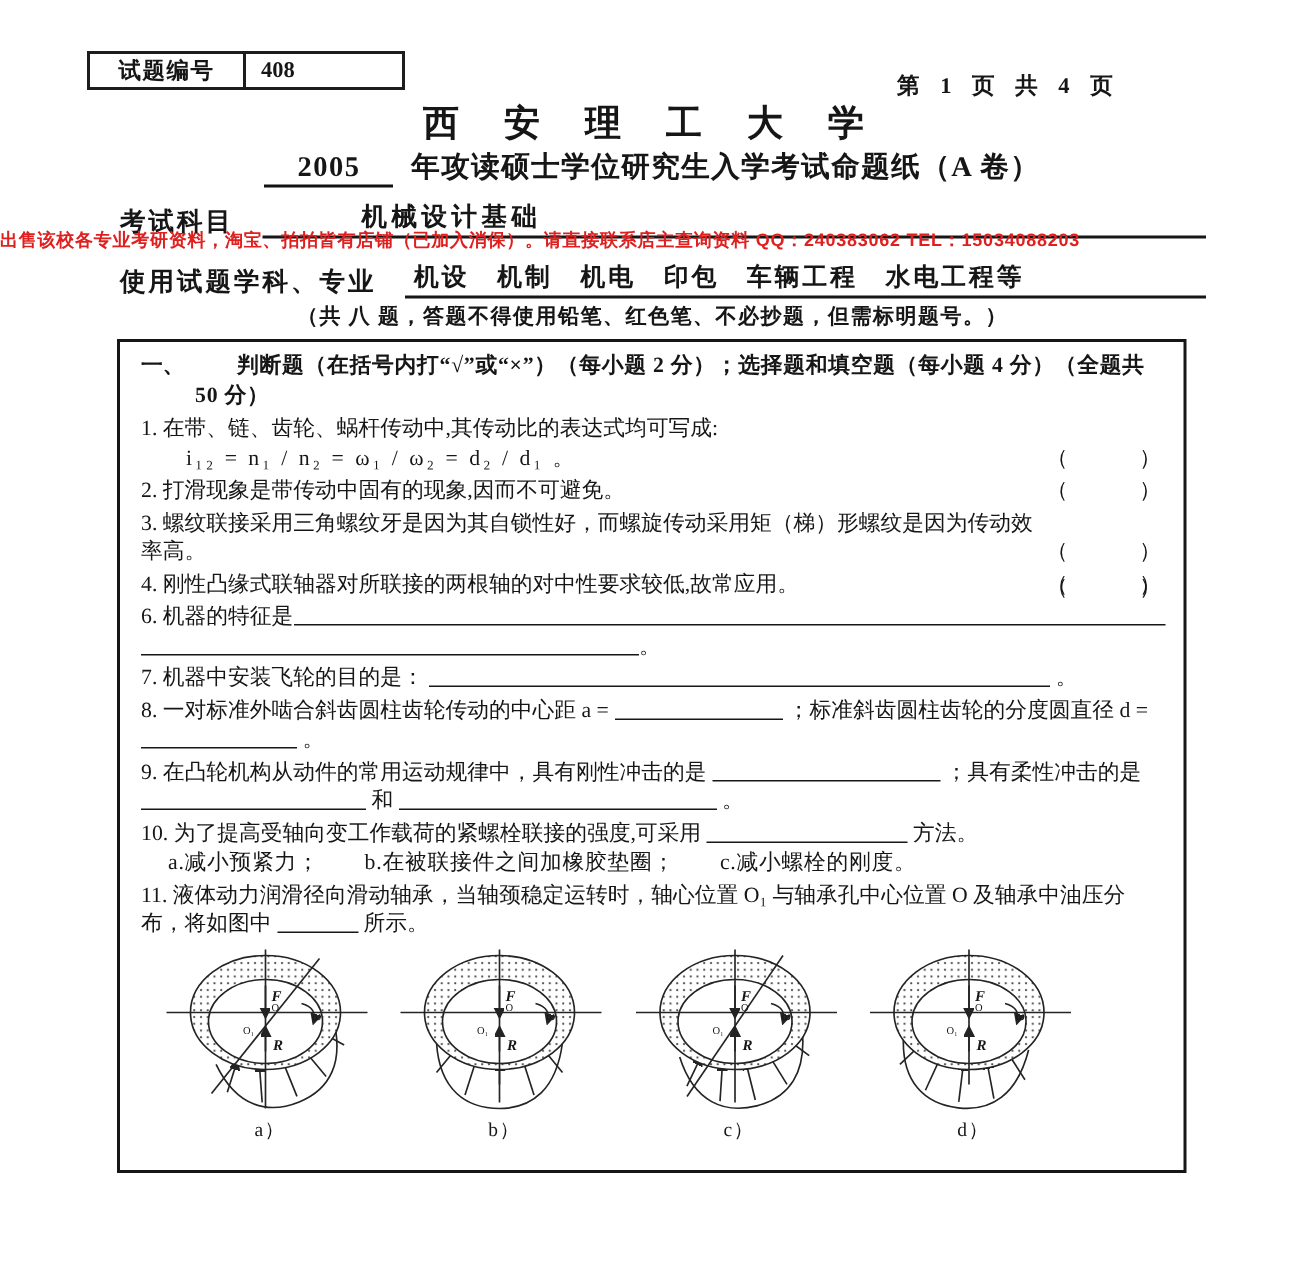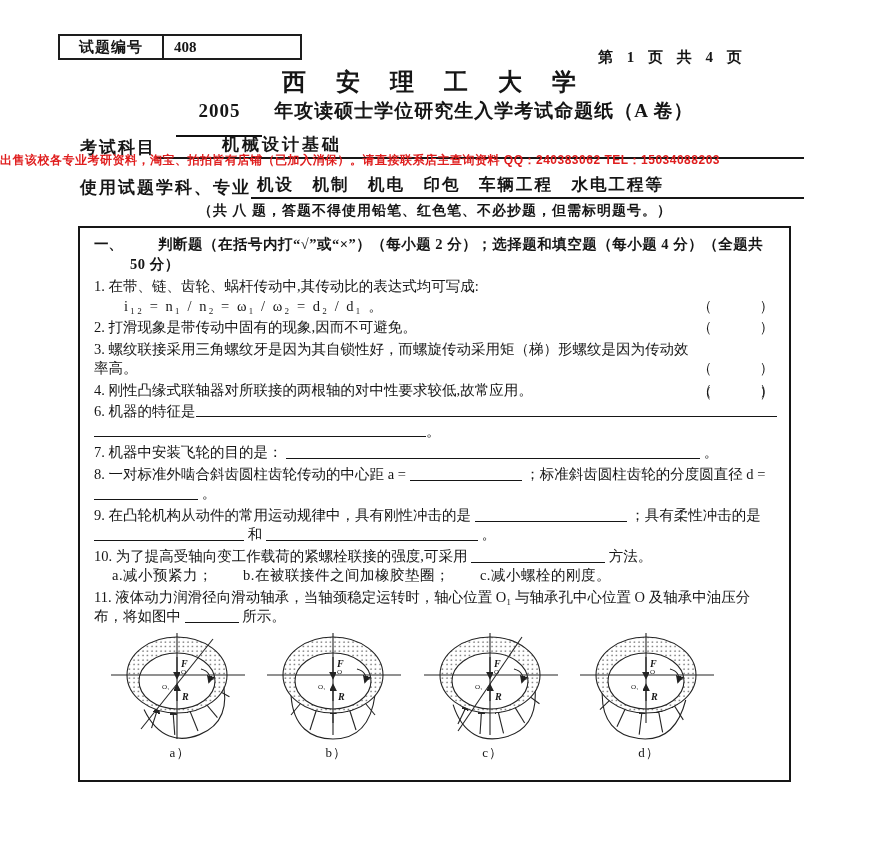--- a/index.html
+++ b/index.html
@@ -1,31 +1,31 @@
 <!DOCTYPE html>
 <html><head>
 <meta charset="utf-8">
 <style>
   * { margin:0; padding:0; box-sizing:border-box; }
   body { background:#ffffff; font-family:"Liberation Serif","DejaVu Serif",serif; color:#161616; }
   .page { position:relative; width:870px; height:842px; background:#fff; overflow:hidden; }
 
   
-  .examno { position:absolute; left:58px; top:34px; width:244px; height:26px;
+  .examno { position:absolute; left:58px; top:34px; width:212px; height:26px;
             border:2px solid #1d1d1d; display:flex; align-items:center; font-size:15px; font-weight:bold; }
   .examno .cell-l { width:102px; text-align:center; letter-spacing:1px; }
   .examno .cell-r { flex:1; border-left:2px solid #1d1d1d; padding-left:10px; height:100%; display:flex; align-items:center; }
   .pageind { position:absolute; left:598px; top:48px; font-size:15px; letter-spacing:5px; font-weight:bold; }
   .univ { position:absolute; top:66px; left:0; width:100%; text-align:center;
           font-size:24px; font-weight:bold; letter-spacing:12px; }
   .examtitle { position:absolute; top:98px; left:0; width:100%; text-align:center;
                font-size:19px; font-weight:bold; letter-spacing:1px; }
-  .examtitle .year { border-bottom:2.5px solid #111; padding:0 22px 14px 22px; margin-right:6px; }
-
-  .fieldrow { position:absolute; left:80px; right:66px; display:flex; align-items:flex-end; }
+  .examtitle .year { border-bottom:2.5px solid #111; padding:0 22px 1px 22px; margin-right:6px; }
+
+  .fieldrow { position:absolute; left:80px; right:66px; display:flex; align-items:flex-end;gap:19px; }
   .fieldrow .lbl { font-size:17px; font-weight:bold; letter-spacing:2px; white-space:nowrap; }
   .fieldrow .ufield { flex:1; border-bottom:2px solid #161616; padding-bottom:1px; font-size:17px; font-weight:bold; }
   .subject-row { top:133px; }
   .subject-row .ufield { padding-left:66px; letter-spacing:3px; }
   .majors-row { top:174px; }
   .majors-row .ufield { padding-left:6px; font-size:16.5px; letter-spacing:2px; }
 
   .watermark { position:absolute; left:0; top:152px; width:700px; white-space:nowrap;
                font-family:"Liberation Sans","DejaVu Sans",sans-serif;
                font-size:12px; font-weight:bold; z-index:6; letter-spacing:0.5px; }

